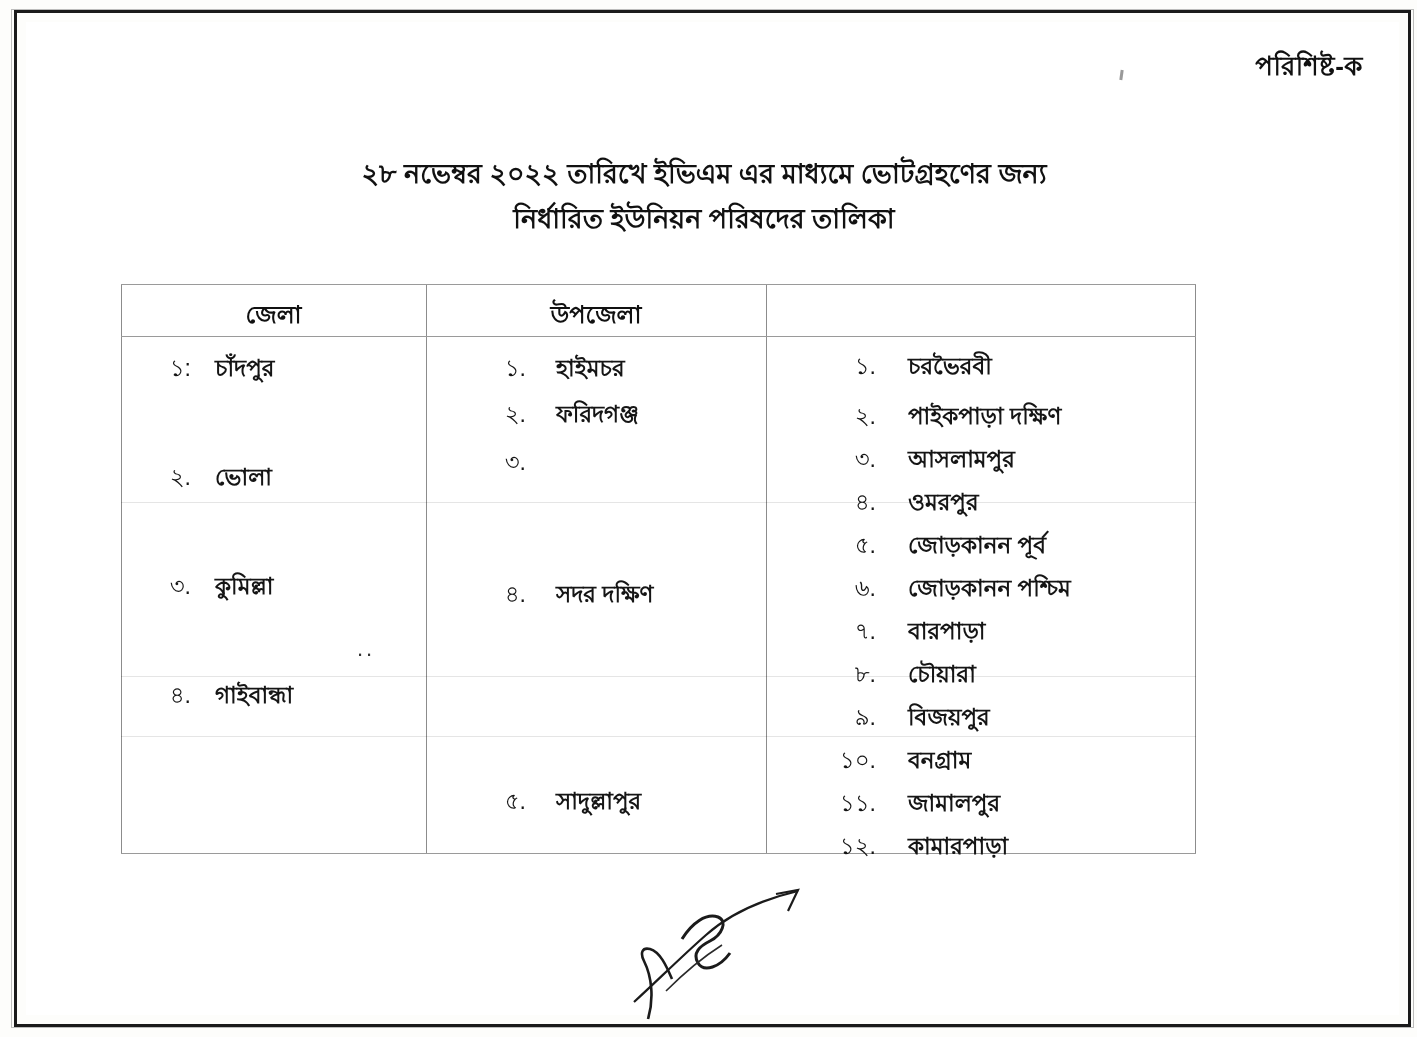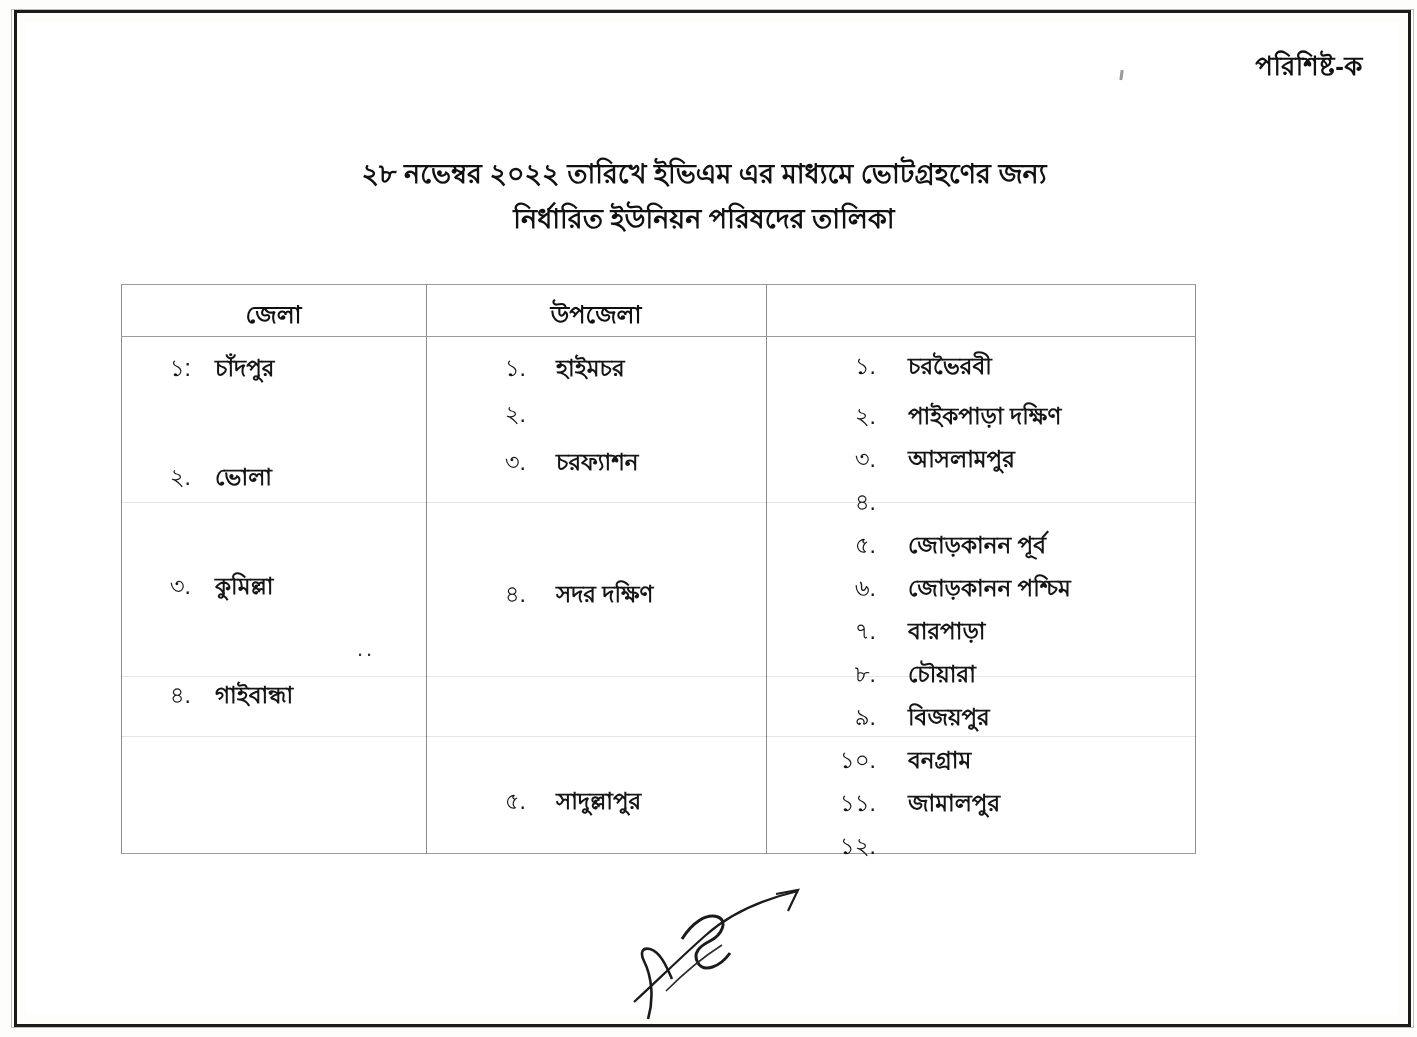--- a/index.html
+++ b/index.html
@@ -237,24 +237,24 @@
         </div>
       </div>
 
       <div class="col c2">
         <div class="row" style="height:46px;padding-top:14px;">
           <span class="num">১.</span>
           <span class="txt">হাইমচর</span>
         </div>
         <div class="row" style="height:48px;">
           <span class="num">২.</span>
+          <span class="txt">ফরিদগঞ্জ</span>
         </div>
         <div class="row" style="height:132px;">
           <span class="num">৩.</span>
-          <span class="txt">চরফ্যাশন</span>
         </div>
         <div class="row" style="height:207px;">
           <span class="num">৪.</span>
           <span class="txt">সদর দক্ষিণ</span>
         </div>
         <div class="row">
           <span class="num">৫.</span>
           <span class="txt">সাদুল্লাপুর</span>
         </div>
       </div>
@@ -267,20 +267,21 @@
         <div class="row">
           <span class="num">২.</span>
           <span class="txt">পাইকপাড়া দক্ষিণ</span>
         </div>
         <div class="row">
           <span class="num">৩.</span>
           <span class="txt">আসলামপুর</span>
         </div>
         <div class="row">
           <span class="num">৪.</span>
+          <span class="txt">ওমরপুর</span>
         </div>
         <div class="row">
           <span class="num">৫.</span>
           <span class="txt">জোড়কানন পূর্ব</span>
         </div>
         <div class="row">
           <span class="num">৬.</span>
           <span class="txt">জোড়কানন পশ্চিম</span>
         </div>
         <div class="row">
@@ -298,20 +299,21 @@
         <div class="row">
           <span class="num">১০.</span>
           <span class="txt">বনগ্রাম</span>
         </div>
         <div class="row">
           <span class="num">১১.</span>
           <span class="txt">জামালপুর</span>
         </div>
         <div class="row">
           <span class="num">১২.</span>
+          <span class="txt">কামারপাড়া</span>
         </div>
       </div>
 
       <div class="dots">..</div>
     </div>
 
     <div class="signature">
       <svg width="220" height="140" viewBox="0 0 220 140" fill="none">
         <path d="M8 115 C 30 95, 55 70, 80 48 C 100 30, 130 14, 172 4" stroke="#1b1b1b" stroke-width="2.2" fill="none"></path>
         <path d="M150 7 L 172 3 L 162 24" stroke="#1b1b1b" stroke-width="2.2" fill="none"></path>

